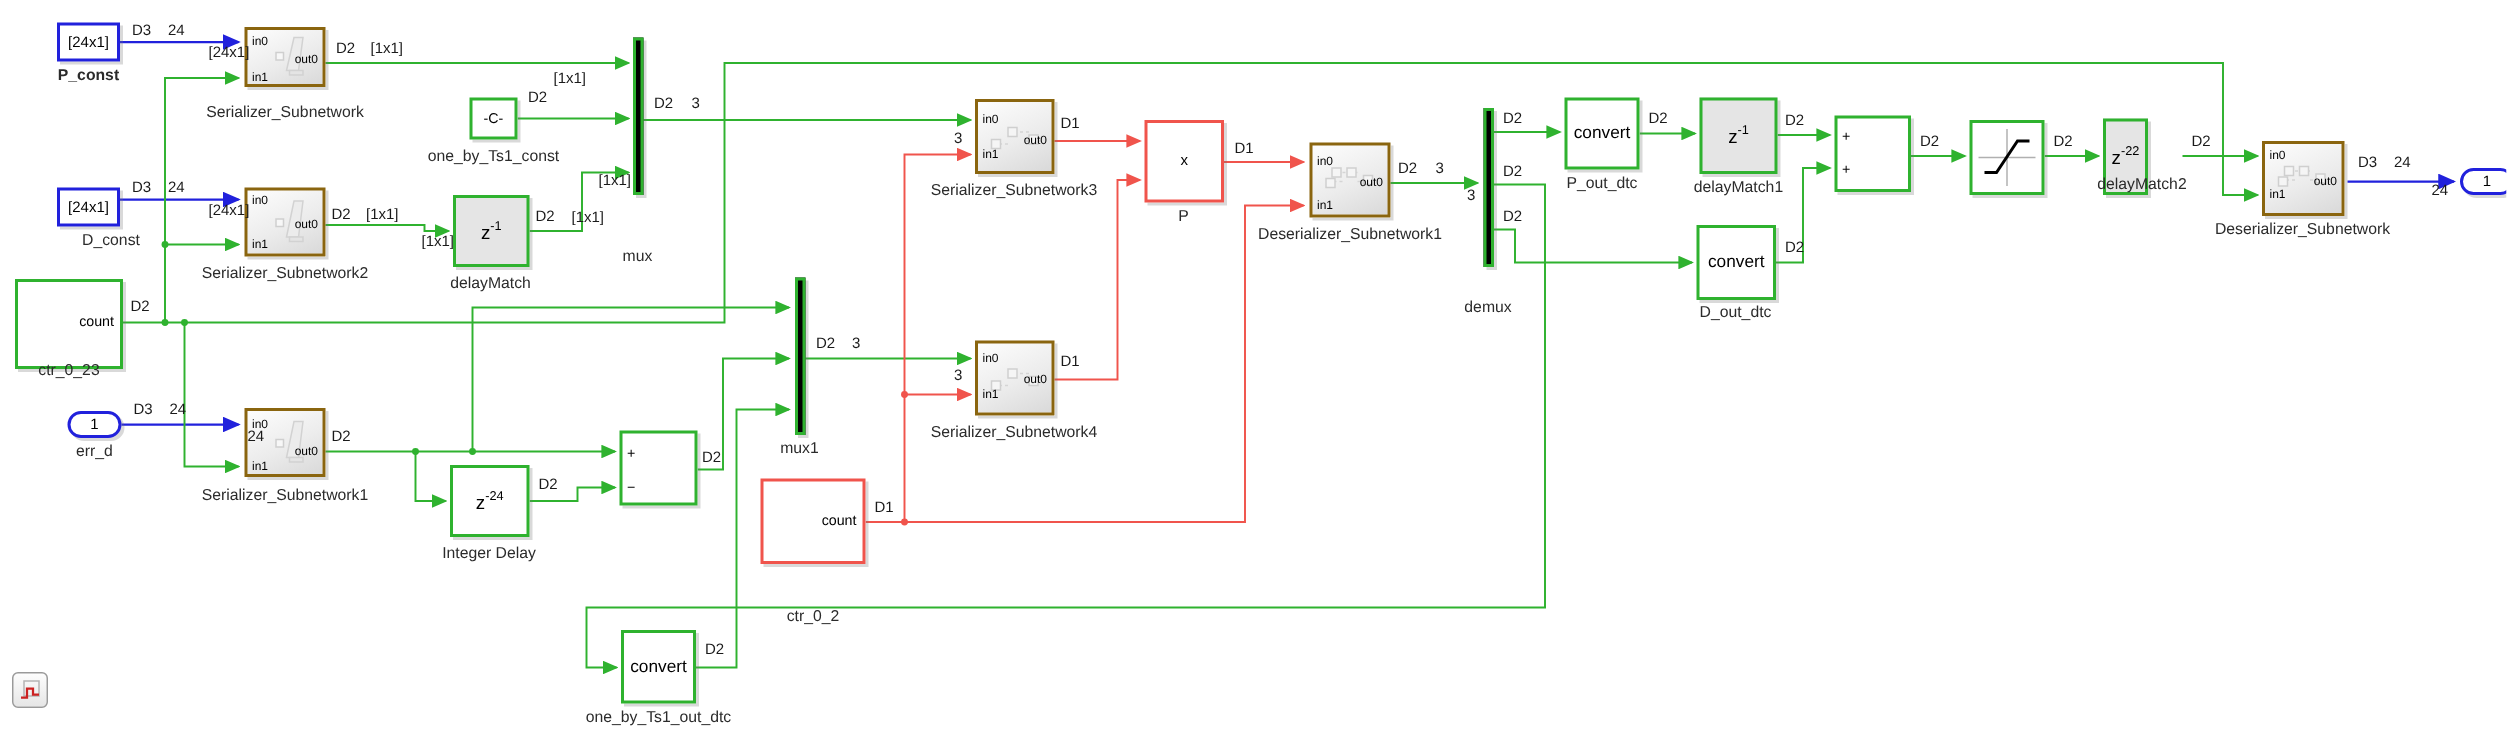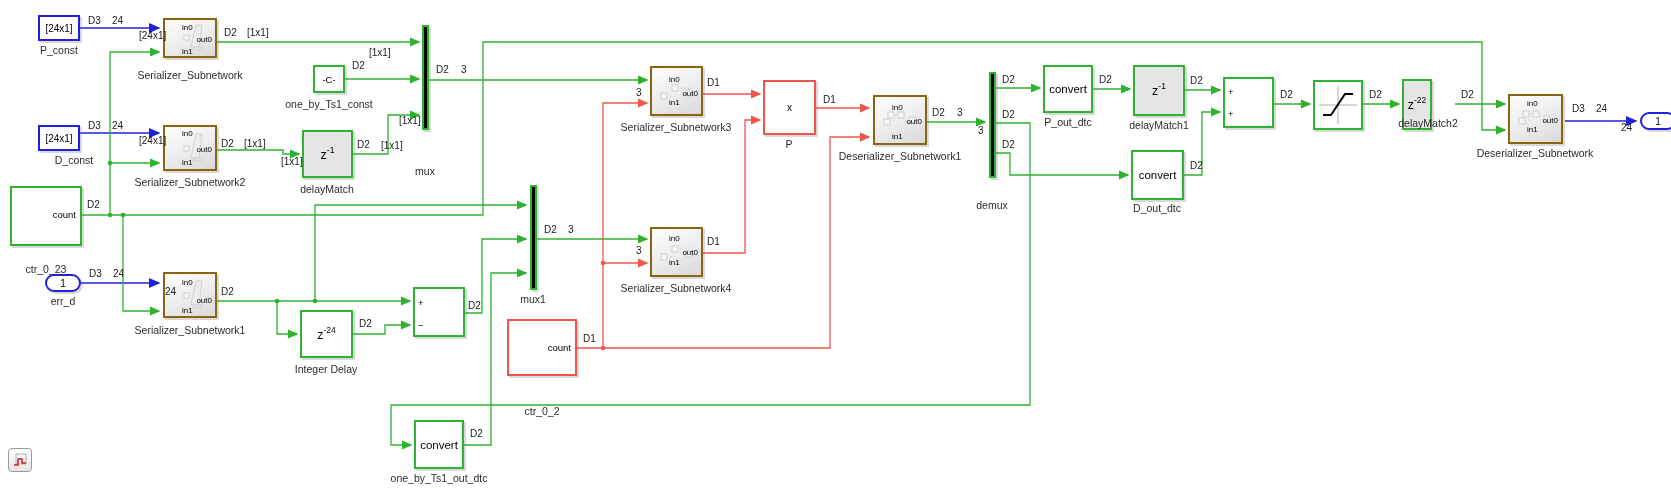--- a/index.html
+++ b/index.html
@@ -15,21 +15,21 @@
   .redblk{border:2px solid #f0544c;background:#fff;}
   .subnet{border:2px solid #8a650f;background:linear-gradient(155deg,#fdfdfd 0%,#ececec 55%,#d9d9d9 100%);}
   .orange{border:2px solid #2fb22f;background:#e5e5e5;display:flex;align-items:center;justify-content:center;
        font-size:12.5px;color:#000;}
   .zexp sup{font-size:8.5px;position:relative;top:-1px;}
   .bar{background:#000;border:2px solid #2fb22f;}
   .oval{position:absolute;box-sizing:border-box;border:2px solid #2121dc;border-radius:10px;background:#fff;
        display:flex;align-items:center;justify-content:center;font-size:10px;color:#000;
        box-shadow:2px 2px 0 rgba(120,120,120,.28);}
   .port{position:absolute;font-size:8px;line-height:8px;color:#000;}
-  .pl{left:17px;} .pr{right:3px;}
+  .pl{left:3px;} .pr{right:3px;}
   .bname{position:absolute;font-size:10.5px;line-height:11px;color:#2b2b2b;transform:translateX(-50%);
        white-space:nowrap;}
   .wl{position:absolute;font-size:10px;line-height:10px;color:#1a1a1a;white-space:nowrap;}
   .countlbl{position:absolute;right:4px;top:21px;font-size:9.5px;color:#000;}
   .sumglyph{position:absolute;font-size:9.5px;line-height:9px;color:#000;}
   .icon{position:absolute;pointer-events:none;}
   #badge{position:absolute;left:8px;top:448px;width:22px;height:22px;border:1px solid #9a9a9a;border-radius:4px;
        background:linear-gradient(#fdfdfd,#e6e6e6);display:flex;align-items:center;justify-content:center;}
 </style>
 </head>
@@ -98,31 +98,31 @@
       <circle cx="277" cy="301" r="2.3" fill="#2fb22f"></circle>
       <circle cx="315" cy="301" r="2.3" fill="#2fb22f"></circle>
       <circle cx="603" cy="348" r="2.3" fill="#f0544c"></circle>
       <circle cx="603" cy="263" r="2.3" fill="#f0544c"></circle>
     </g>
   </svg>
 
   <div class="blk src" style="left:38px;top:15px;width:42px;height:26px;">
     <span>[24x1]</span>
     </div>
-  <div class="bname" style="left:59px;top:45px;">P_const</div>
+  <div class="bname" style="left:59px;top:45px;font-weight:bold;">P_const</div>
 
   <div class="blk src" style="left:38px;top:125px;width:42px;height:26px;">
     <span>[24x1]</span>
     </div>
   <div class="bname" style="left:59px;top:155px;padding-left:30px;">D_const</div>
 
   <div class="blk greenblk" style="left:10px;top:186px;width:72px;height:60px;">
     <span class="countlbl">count</span>
     </div>
-  <div class="bname" style="left:46px;top:264px;">ctr_0_23</div>
+  <div class="bname" style="left:46px;top:242px;">ctr_0_23</div>
 
   <div class="oval" style="left:45px;top:274px;width:36px;height:18px;">
     <span>1</span>
     </div>
   <div class="bname" style="left:63px;top:296px;">err_d</div>
 
   <div class="blk subnet" style="left:163px;top:18px;width:54px;height:40px;">
     <svg class="icon" style="left:18px;top:3px;" width="30" height="30">
       <polygon points="13,2 19,2 16,24 8,24" fill="#ececec" stroke="#d2d2d2"></polygon>
         <rect x="1" y="12" width="5" height="5" fill="#f7f7f7" stroke="#cfcfcf"></rect>

